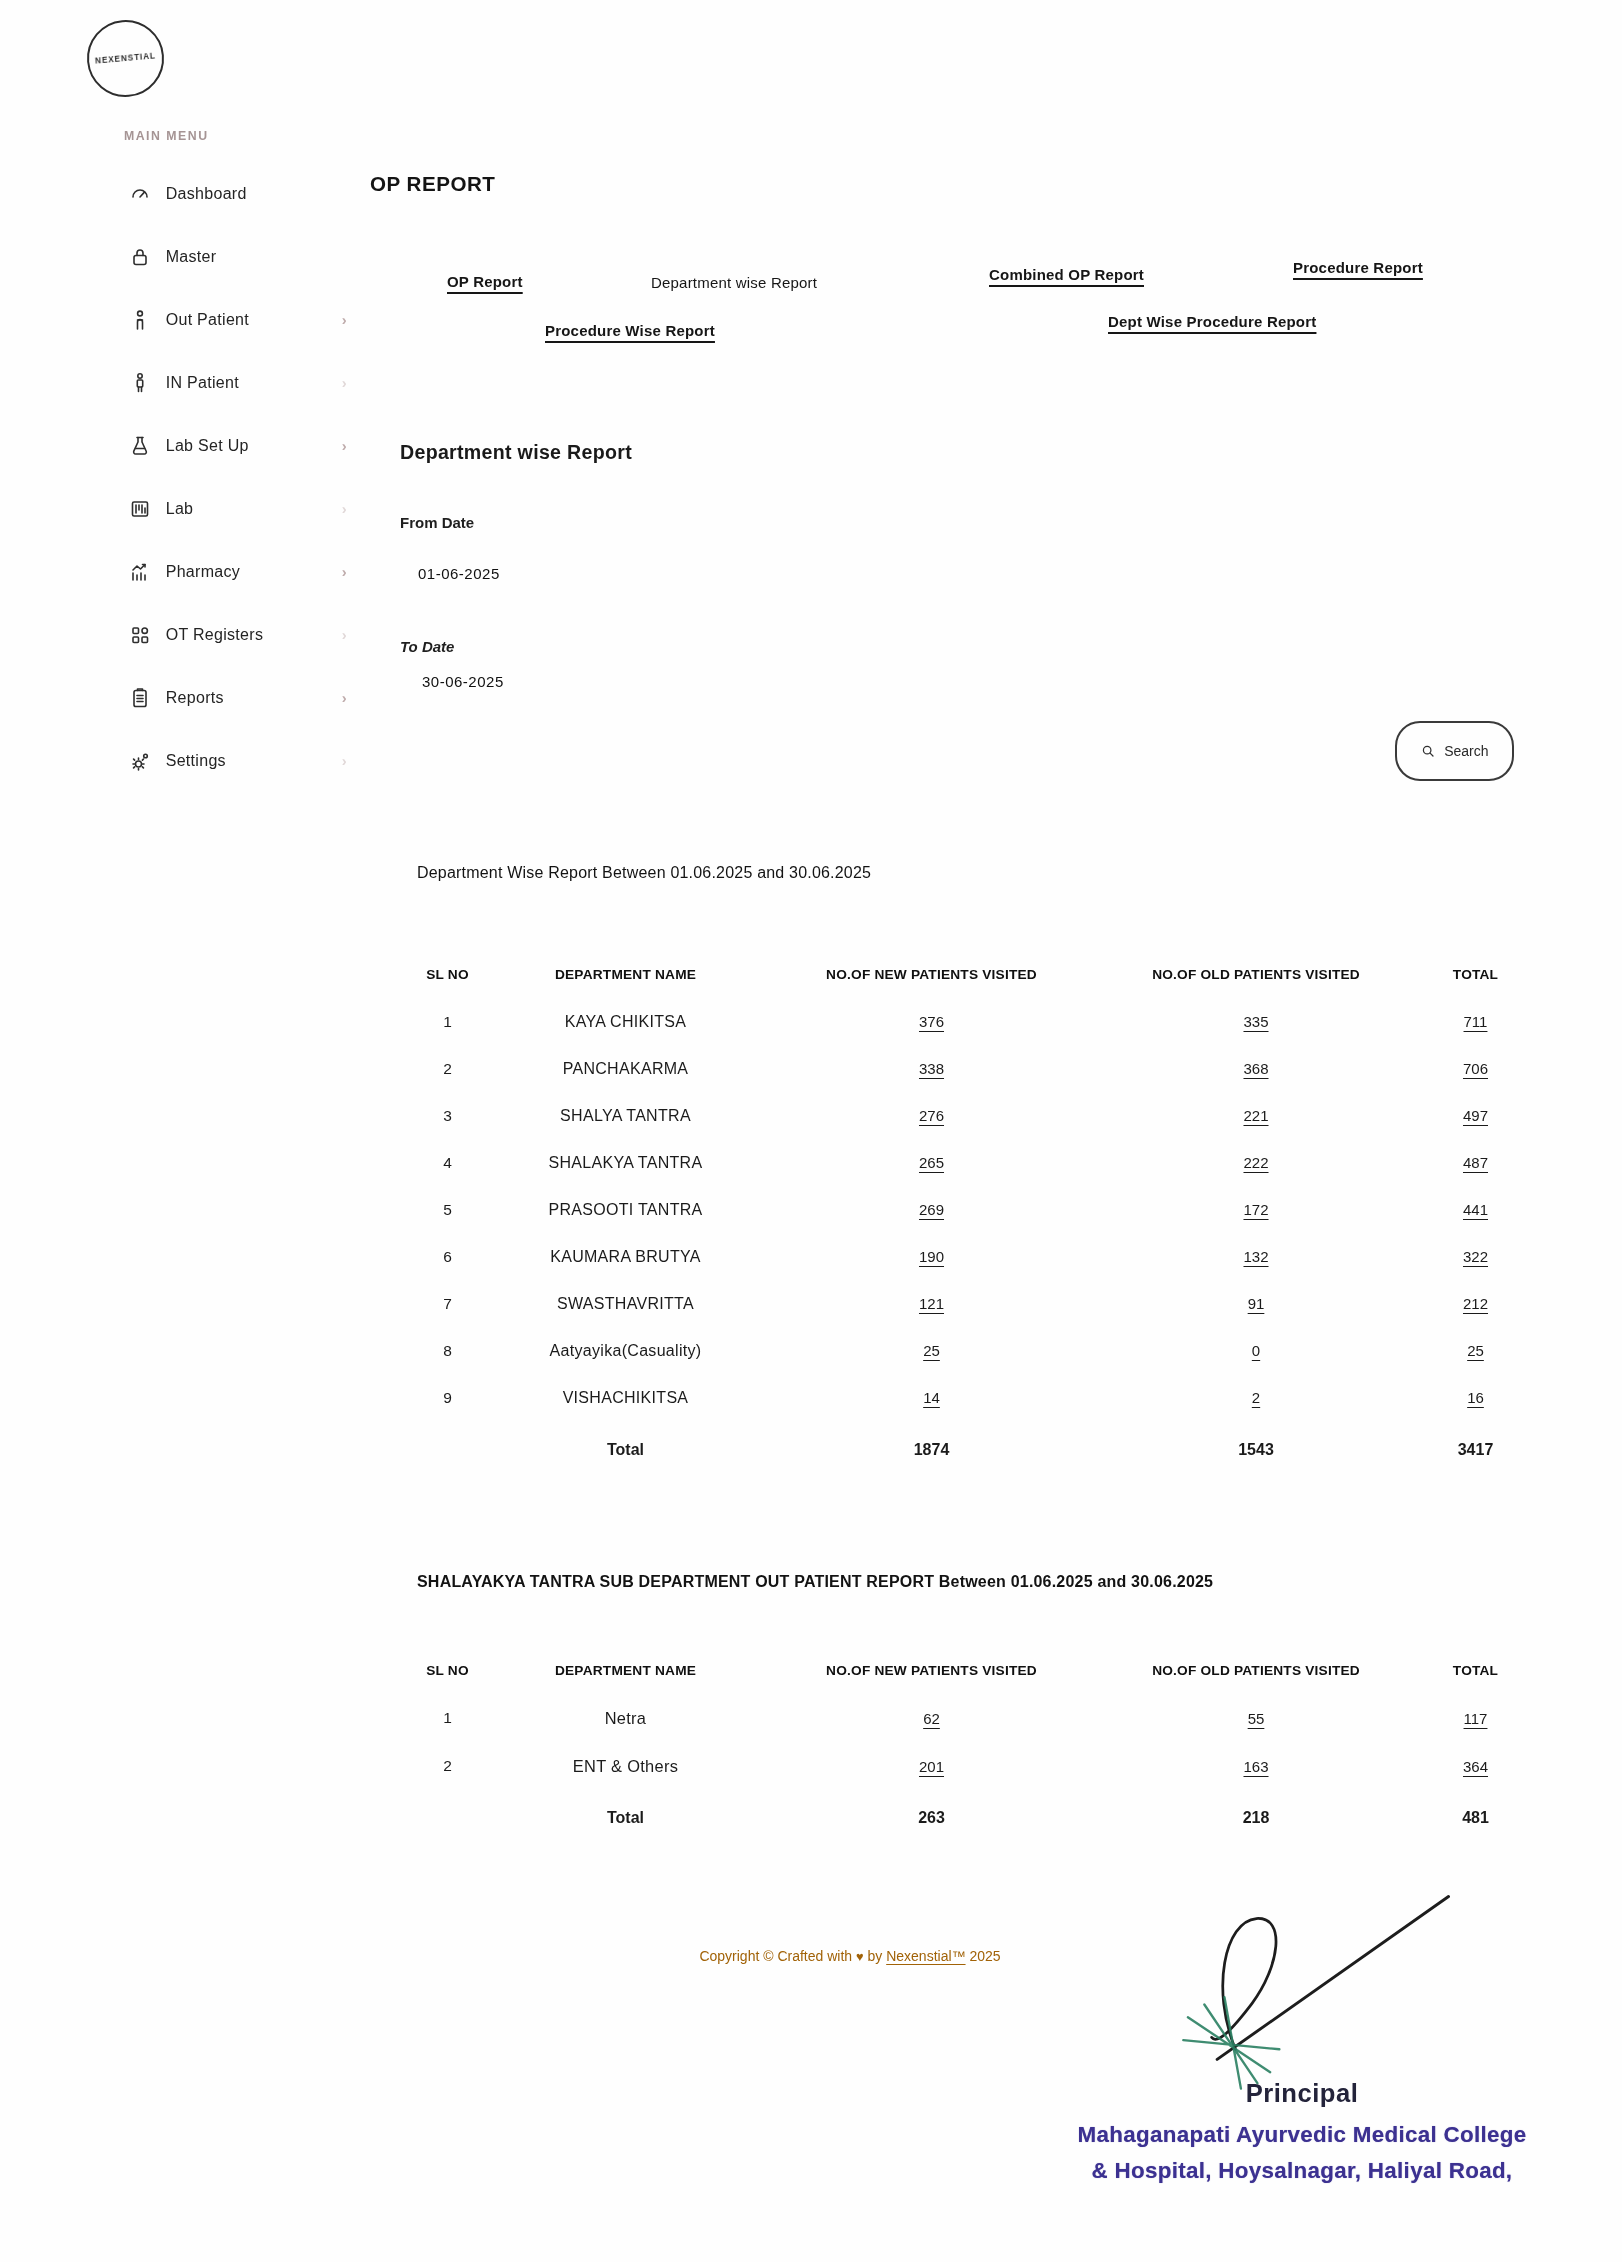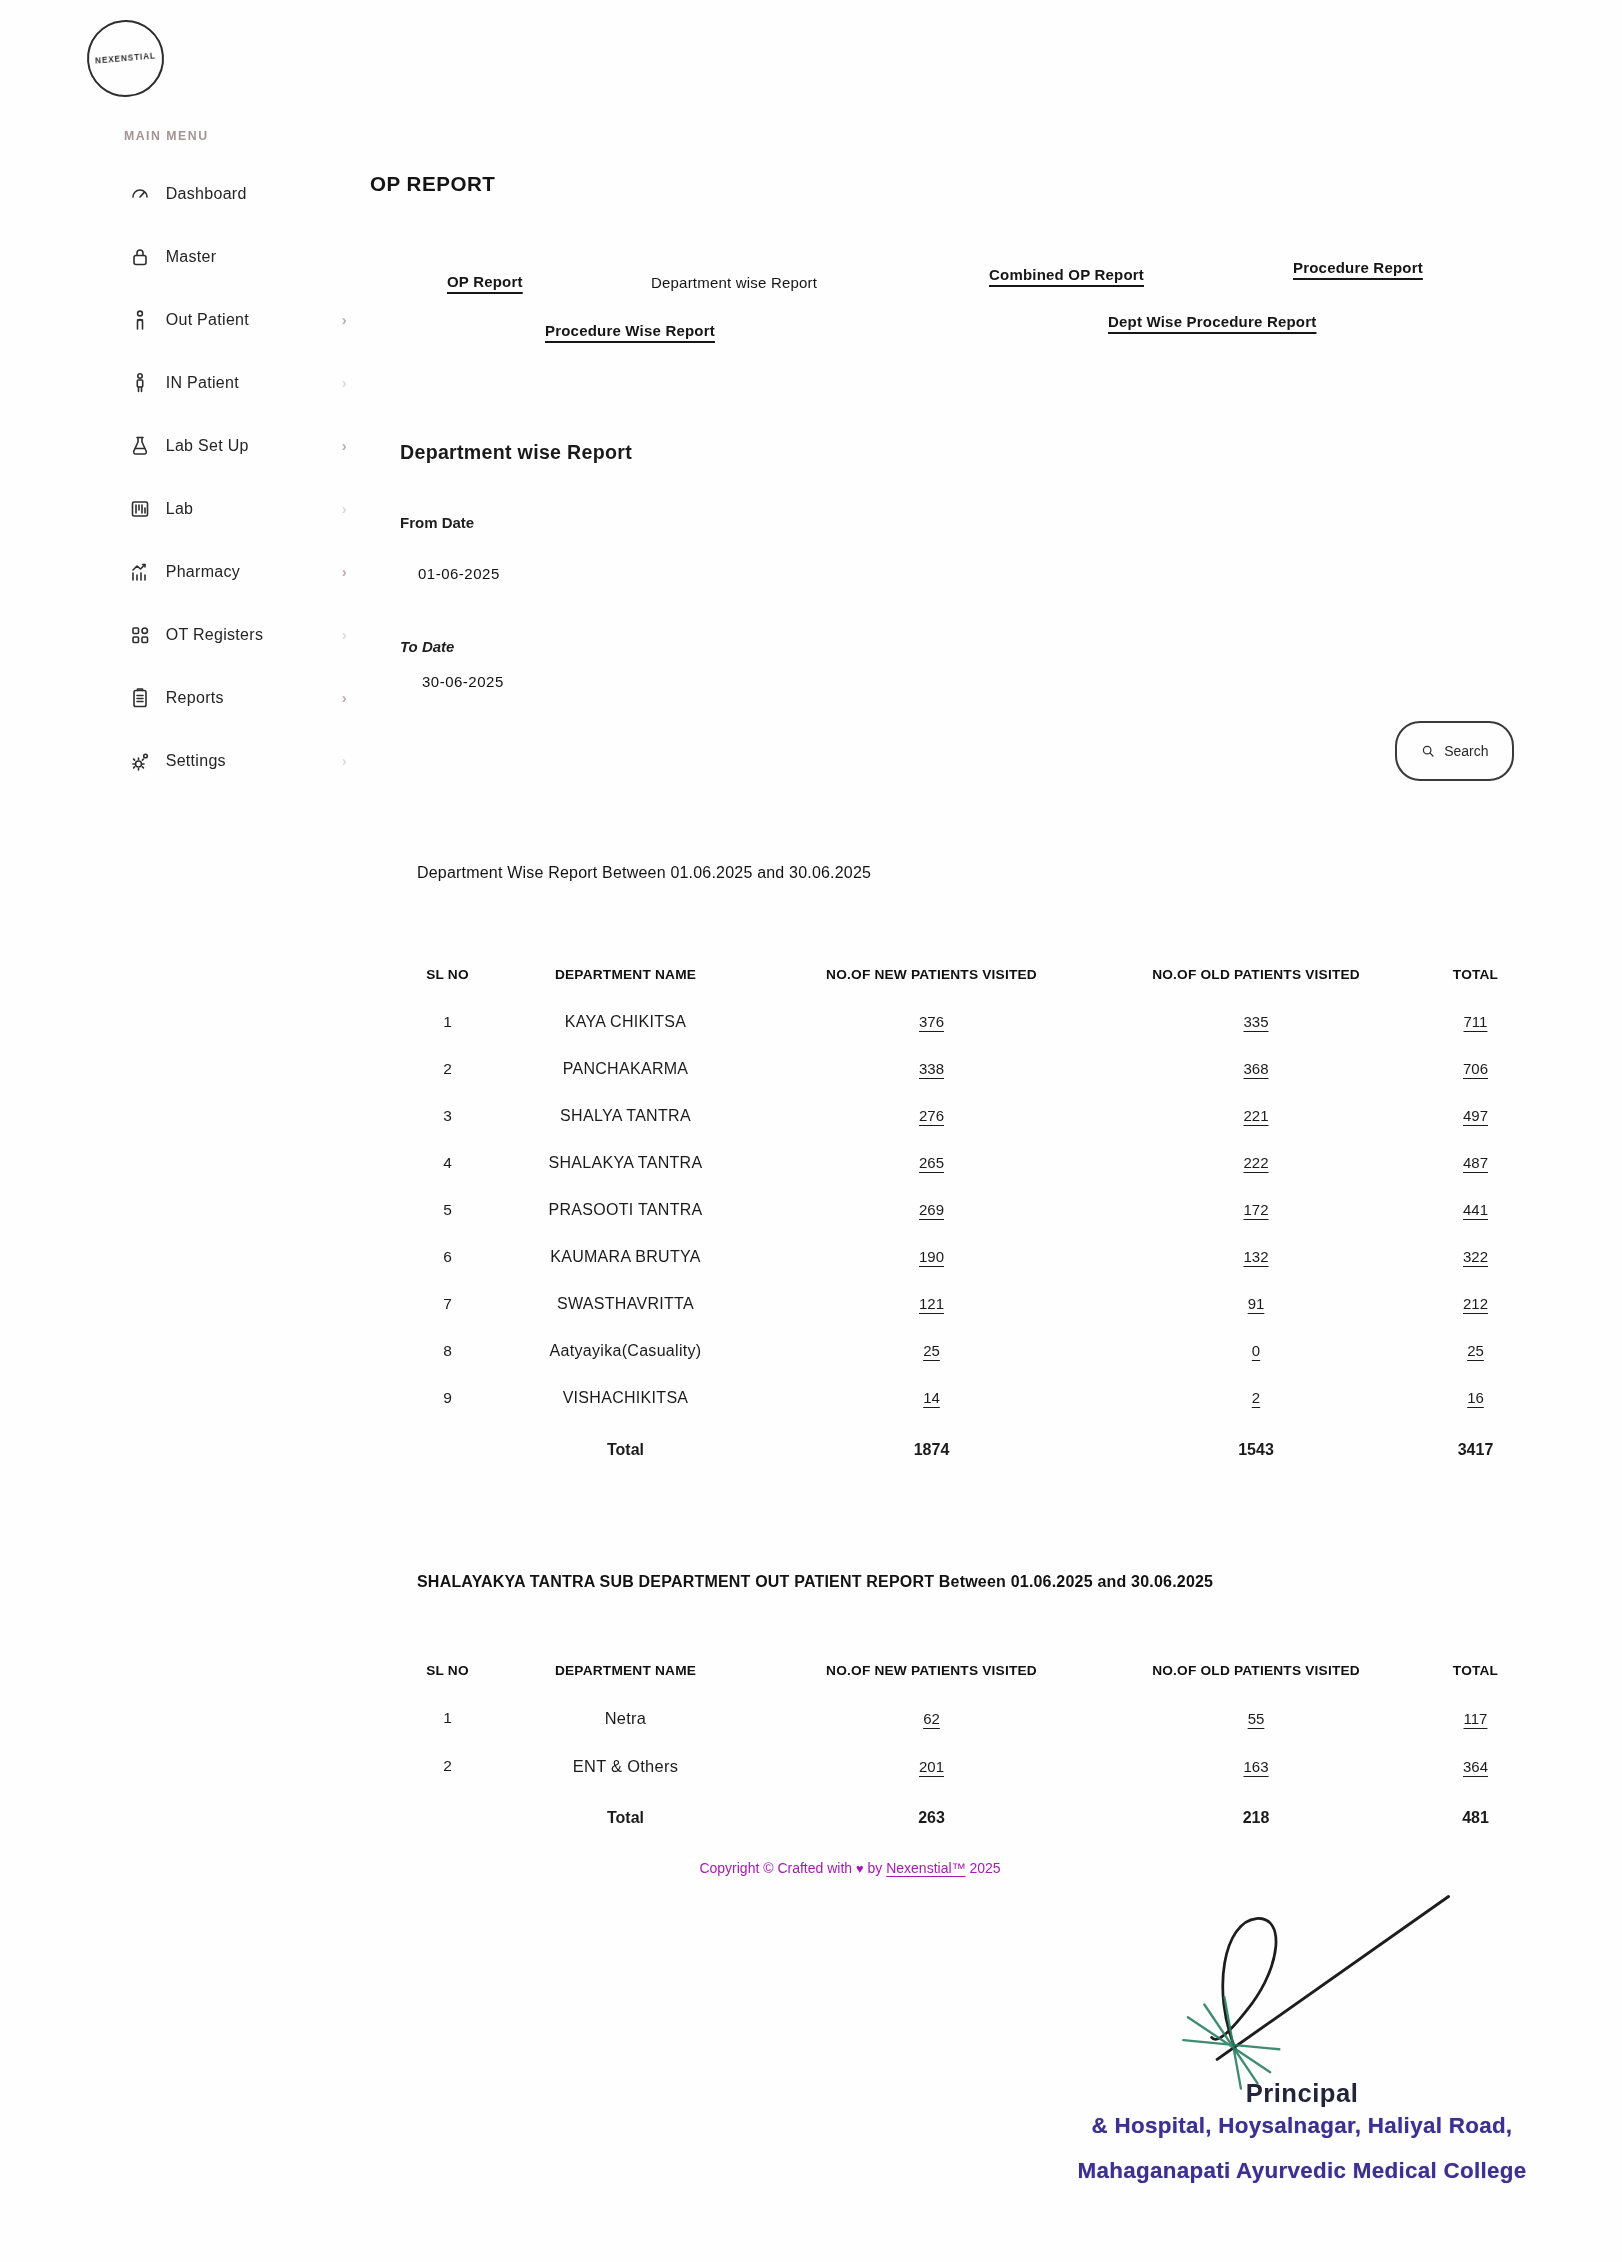--- a/index.html
+++ b/index.html
@@ -48,21 +48,21 @@
   .cell { text-align:center; }
   .cell.dept { font-size:16px; letter-spacing:0.3px; }
   .cell.sl { font-size:15.5px; }
   .num { font-size:15px; }
   .lnk { text-decoration:underline; text-underline-offset:3.7px; text-decoration-thickness:1.3px; cursor:pointer; }
   .total-row { font-weight:700; }
   .total-row .cell { font-size:16px; }
   .t2 .tbody-row { height:48px; }
   .t2 .cell.dept { font-size:16.4px; }
 
-  .footer { left:393px; top:1860px; width:914px; text-align:center; font-size:14px; color:#a21caf; }
+  .footer { left:393px; top:1948px; width:914px; text-align:center; font-size:14px; color:#a16207; }
   .footer .brand-link { text-decoration:underline; text-underline-offset:2.7px; cursor:pointer; }
   .heart { font-size:12.8px; }
 
   
   .stamp { left:1028px; top:2032px; width:548px; text-align:center;margin-top:47px; }
   .stamp .signatory { font-size:25.6px; font-weight:700; color:#23233a; letter-spacing:0.5px; }
   .stamp .stamp-line { font-size:22.4px; font-weight:700; color:#3c3191; line-height:36px;
     letter-spacing:0.3px; filter:blur(0.4px); text-shadow:0 0 0.9px rgba(60,49,145,.55); }
   .stamp .stamp-line.first { margin-top:9.1px; }
   .sig-svg { position:absolute; left:1133px; top:1880px; width:439px; height:238px; pointer-events:none; }
@@ -316,18 +316,18 @@
   </div>
 
   <svg class="sig-svg" viewBox="0 0 480 260">
     <path d="M112 185 C 85 120, 100 45, 135 42 C 168 40, 160 95, 130 135 C 108 164, 92 180, 86 172" stroke="#1d1d1d" stroke-width="3" fill="none" stroke-linecap="round"></path>
     <path d="M92 196 L 345 18" stroke="#1d1d1d" stroke-width="3.2" fill="none" stroke-linecap="round"></path>
     <path d="M60 150 L 150 210 M78 136 L 136 222 M100 128 L 118 228 M55 175 L 160 185" stroke="#2a7f62" stroke-width="2.6" fill="none" stroke-linecap="round" opacity="0.9"></path>
   </svg>
 
   <div class="abs stamp">
     <div class="signatory">Principal</div>
+    <div class="stamp-line first">Mahaganapati Ayurvedic Medical College</div>
     <div class="stamp-line">&amp; Hospital, Hoysalnagar, Haliyal Road,</div>
-    <div class="stamp-line first">Mahaganapati Ayurvedic Medical College</div>
   </div>
 
 </div>
 
 
 </body></html>

